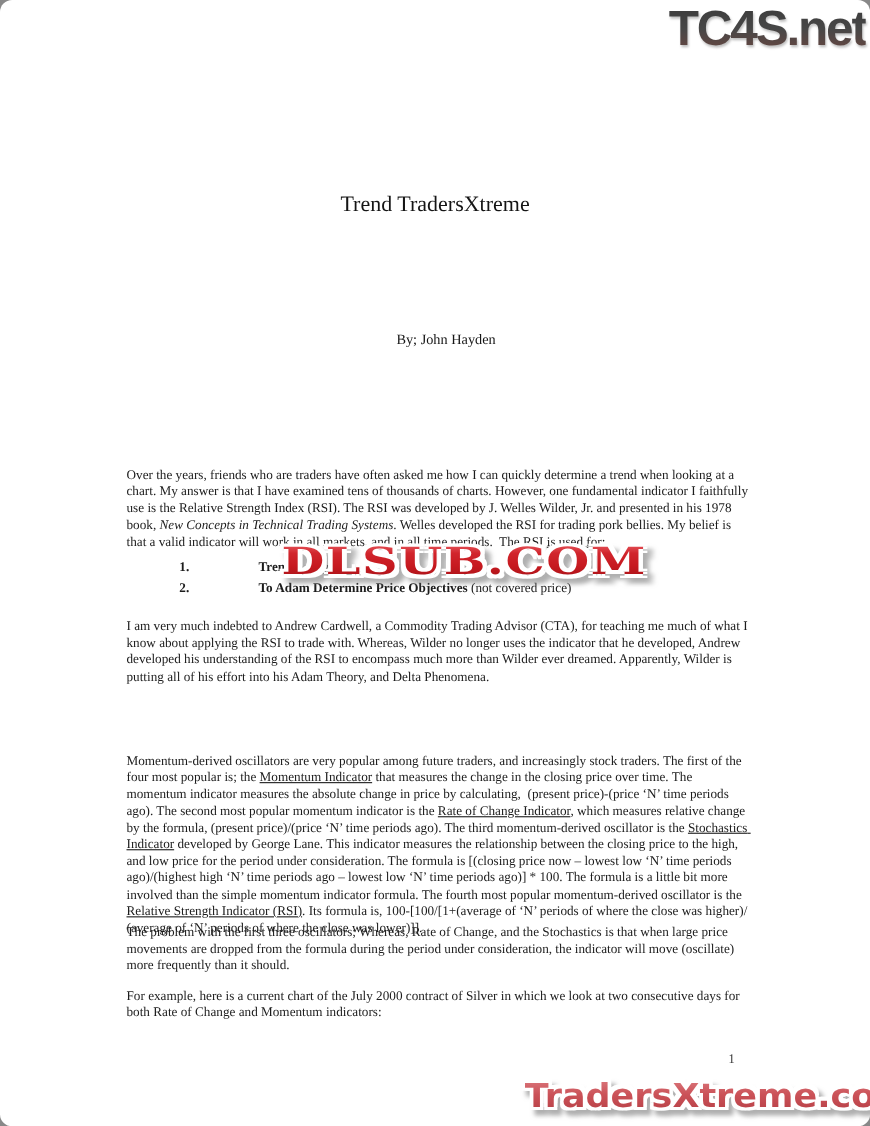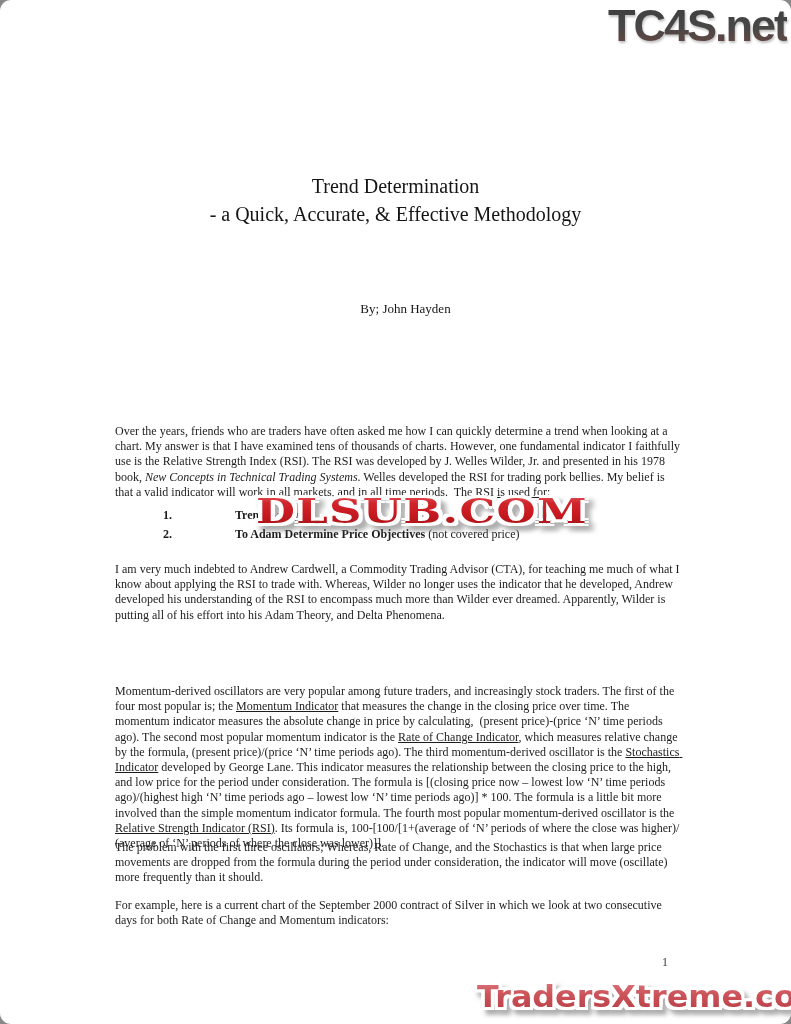--- a/index.html
+++ b/index.html
@@ -152,22 +152,21 @@
   }
 </style>
 </head>
 <body>
 
 <div class="page">
 
   <div class="tc4s-logo">TC4S.net</div>
 
   <div class="title">
-    <div>Trend Determination</div>
-    <div>- a Quick, Accurate, &amp; Effective Methodology</div>
+    <div>Trend TradersXtreme</div>
   </div>
 
   <div class="byline">By; John Hayden</div>
 
   <div class="para p1"><span class="seg-normal">Over the years, friends who are traders have often asked me how I can quickly determine a trend when looking at a chart. My answer is that I have examined tens of thousands of charts. However, one fundamental indicator I faithfully use is the Relative Strength Index (RSI). The RSI was developed by J. Welles Wilder, Jr. and presented in his 1978 book, </span><span class="seg-italic">New Concepts in Technical Trading Systems</span><span class="seg-normal">. Welles developed the RSI for trading pork bellies. My belief is that a valid indicator will work in all markets, and in all time periods.  The RSI </span><span class="seg-underline">is used for:</span></div>
 
   <div class="rsi-list">
     <div class="li">
       <span class="li-num">1.</span>
       <span class="li-text"><span class="seg-bold">Trend Analysis</span></span>
@@ -179,21 +178,21 @@
   </div>
 
   <div class="gloss-wrap dlsub">
     <span class="gloss-outline">DLSUB.COM</span>
     <span class="gloss-fill">DLSUB.COM</span>
   </div>
 
   <div class="para p2"><span class="seg-normal">I am very much indebted to Andrew Cardwell, a Commodity Trading Advisor (CTA), for teaching me much of what I know about applying the RSI to trade with. Whereas, Wilder no longer uses the indicator that he developed, Andrew developed his understanding of the RSI to encompass much more than Wilder ever dreamed. Apparently, Wilder is putting all of his effort into his Adam Theory, and Delta Phenomena.</span></div>
   <div class="para p3"><span class="seg-normal">Momentum-derived oscillators are very popular among future traders, and increasingly stock traders. The first of the four most popular is; the </span><span class="seg-underline">Momentum Indicator</span><span class="seg-normal"> that measures the change in the closing price over time. The momentum indicator measures the absolute change in price by calculating,  (present price)-(price ‘N’ time periods ago). The second most popular momentum indicator is the </span><span class="seg-underline">Rate of Change Indicator</span><span class="seg-normal">, which measures relative change by the formula, (present price)/(price ‘N’ time periods ago). The third momentum-derived oscillator is the </span><span class="seg-underline">Stochastics Indicator</span><span class="seg-normal"> developed by George Lane. This indicator measures the relationship between the closing price to the high, and low price for the period under consideration. The formula is [(closing price now – lowest low ‘N’ time periods ago)/(highest high ‘N’ time periods ago – lowest low ‘N’ time periods ago)] * 100. The formula is a little bit more involved than the simple momentum indicator formula. The fourth most popular momentum-derived oscillator is the </span><span class="seg-underline">Relative Strength Indicator (RSI)</span><span class="seg-normal">. Its formula is, 100-[100/[1+(average of ‘N’ periods of where the close was higher)/ (average of ‘N’ periods of where the close was lower)]].</span></div>
   <div class="para p4"><span class="seg-normal">The problem with the first three oscillators; Whereas, Rate of Change, and the Stochastics is that when large price movements are dropped from the formula during the period under consideration, the indicator will move (oscillate) more frequently than it should.</span></div>
-  <div class="para p5"><span class="seg-normal">For example, here is a current chart of the September 2000 contract of Silver in which we look at two consecutive days for both Rate of Change and Momentum indicators:</span></div>
+  <div class="para p5"><span class="seg-normal">For example, here is a current chart of the July 2000 contract of Silver in which we look at two consecutive days for both Rate of Change and Momentum indicators:</span></div>
 
   <div class="page-number">1</div>
 
   <div class="gloss-wrap txtreme">
     <span class="gloss-outline">TradersXtreme.com</span>
     <span class="gloss-fill">TradersXtreme.com</span>
   </div>
 
 </div>
 

